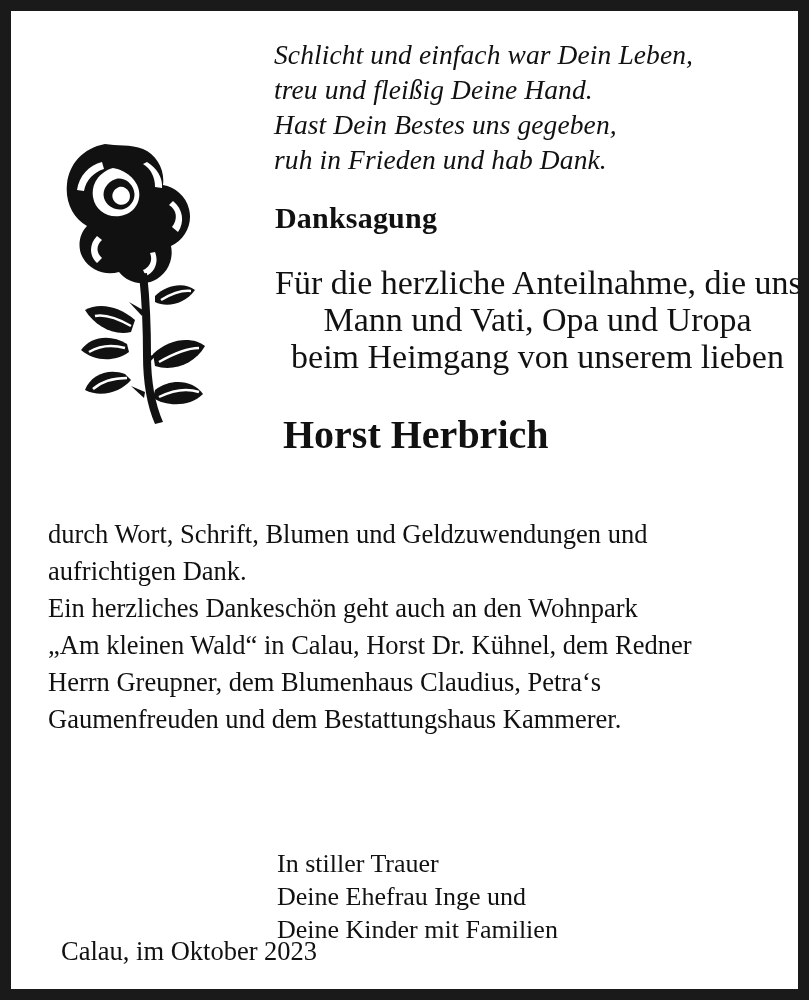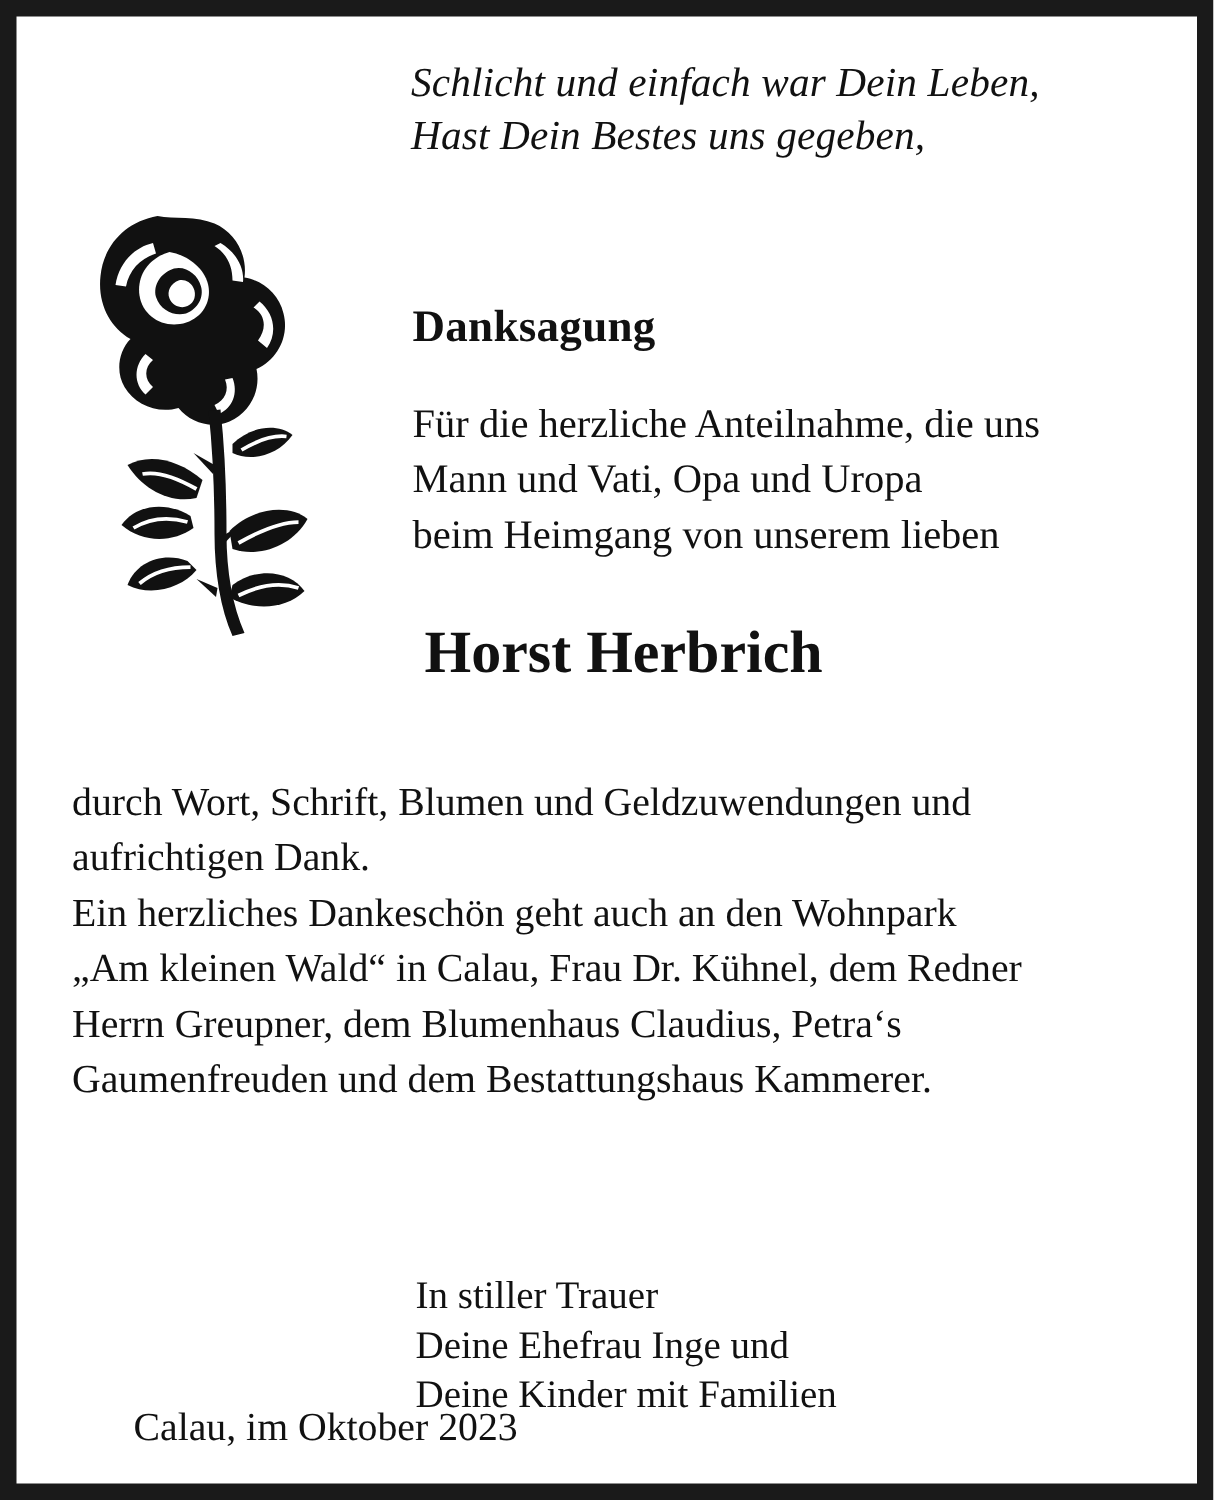--- a/index.html
+++ b/index.html
@@ -60,22 +60,23 @@
     font-weight: bold;
     font-size: 30px;
     letter-spacing: 0.2px;
   }
 
   .intro {
     position: absolute;
     left: 264px;
     top: 253px;
     width: 525px;
-    font-size: 27px;
+    font-size: 34px;
     line-height: 37px;
+    text-align: center;
   }
   .intro div { white-space: nowrap; }
 
   .name {
     position: absolute;
     left: 272px;
     top: 400px;
     font-weight: bold;
     font-size: 40px;
     letter-spacing: 0px;
@@ -102,21 +103,20 @@
   .closing .plain { font-weight: normal; margin-top: 36px; }
   .closing .bold { font-weight: normal; }
   .closing div { white-space: nowrap; }
 
   .place-date {
     position: absolute;
     left: 50px;
     top: 925px;
     font-size: 26.5px;
     white-space: nowrap;
-    margin-left: 28px;
   }
 </style>
 </head>
 <body>
 
 <div class="notice">
   <div class="inner">
 
     <div class="rose">
       <svg viewBox="0 0 165 320" xmlns="http://www.w3.org/2000/svg" aria-hidden="true">
@@ -159,38 +159,40 @@
           <path d="M116 291 C130 284 144 282 156 286" stroke="#ffffff" stroke-width="2.5" fill="none"></path>
 
           <path d="M112 190 C124 178 142 176 152 184 C142 198 124 202 112 196 Z"></path>
           <path d="M118 194 C128 188 139 184 148 185" stroke="#ffffff" stroke-width="2.5" fill="none"></path>
         </g>
       </svg>
     </div>
 
     <div class="verse">
       <div>Schlicht und einfach war Dein Leben,</div>
+      <div>treu und fleißig Deine Hand.</div>
       <div>Hast Dein Bestes uns gegeben,</div>
+      <div>ruh in Frieden und hab Dank.</div>
     </div>
 
     <div class="danksagung">Danksagung</div>
 
     <div class="intro">
       <div>Für die herzliche Anteilnahme, die uns</div>
       <div>Mann und Vati, Opa und Uropa</div>
       <div>beim Heimgang von unserem lieben</div>
     </div>
 
     <div class="name">Horst Herbrich</div>
 
     <div class="body-text">
       <div>durch Wort, Schrift, Blumen und Geldzuwendungen und</div>
       <div>aufrichtigen Dank.</div>
       <div>Ein herzliches Dankeschön geht auch an den Wohnpark</div>
-      <div>„Am kleinen Wald“ in Calau, Frau Dr. Kühnel, dem Redner</div>
+      <div>„Am kleinen Wald“ in Calau, Horst Dr. Kühnel, dem Redner</div>
       <div>Herrn Greupner, dem Blumenhaus Claudius, Petra‘s</div>
       <div>Gaumenfreuden und dem Bestattungshaus Kammerer.</div>
     </div>
 
     <div class="closing">
       <div class="plain">In stiller Trauer</div>
       <div class="bold">Deine Ehefrau Inge und</div>
       <div class="bold">Deine Kinder mit Familien</div>
     </div>
 

